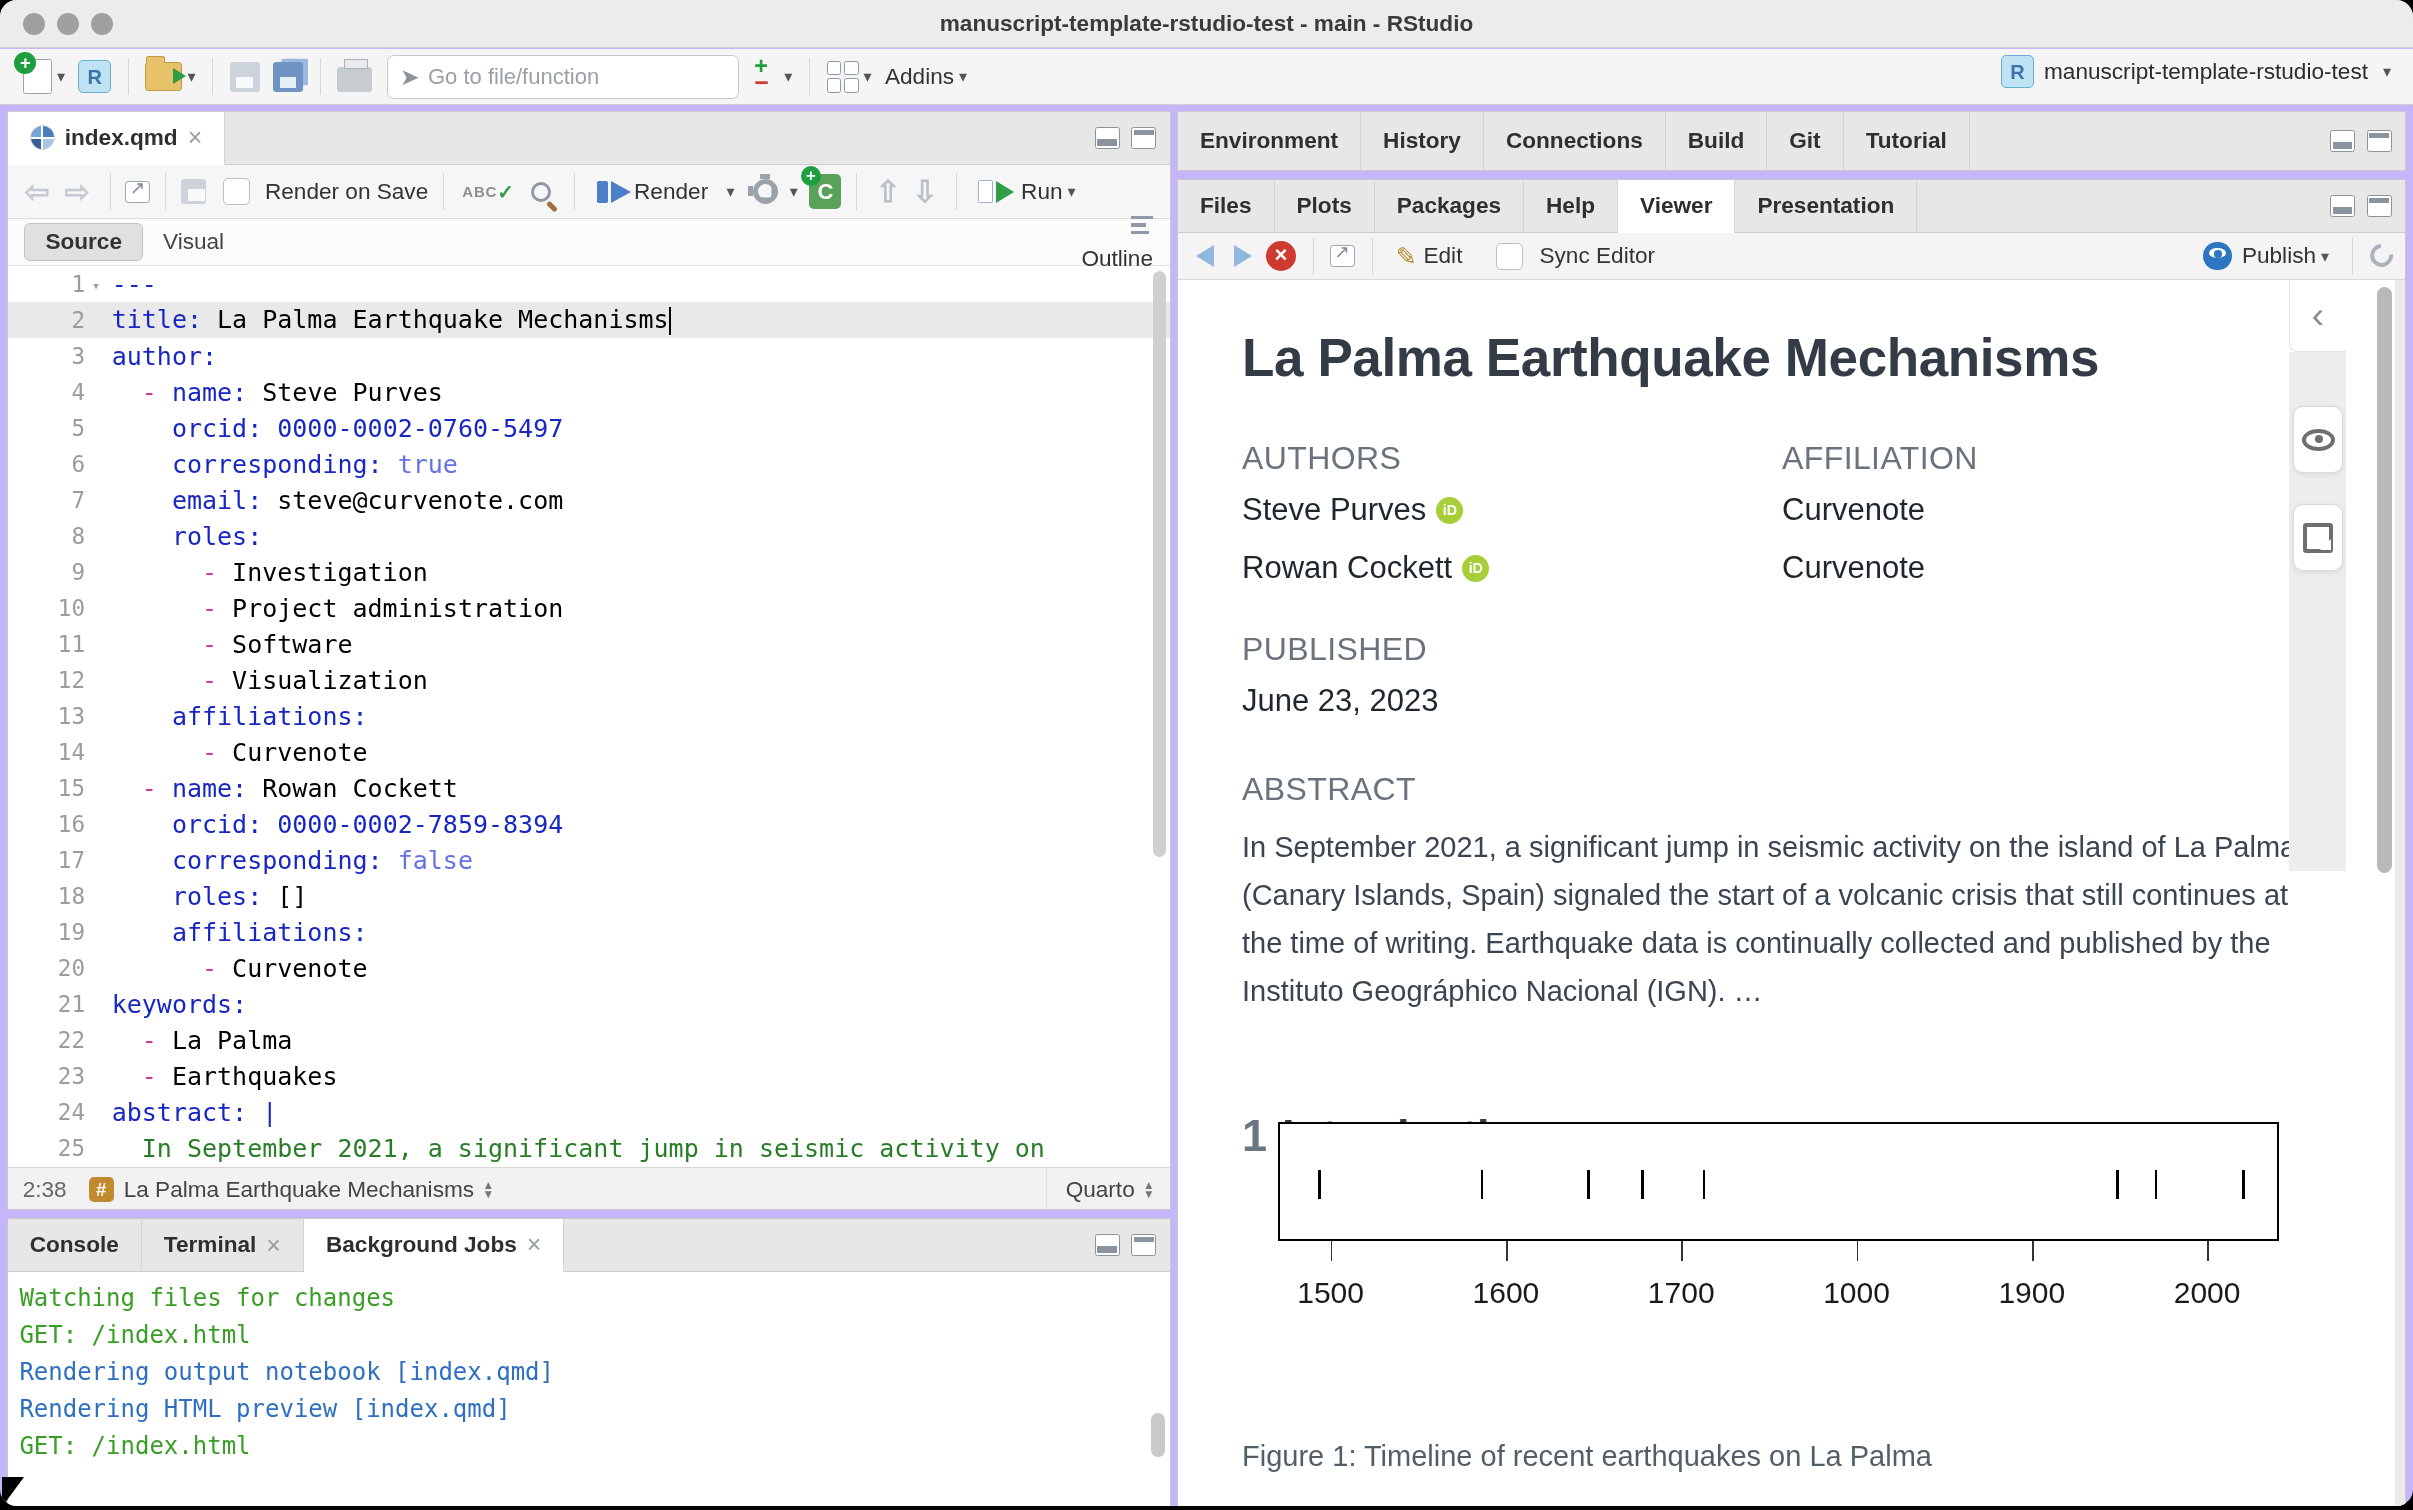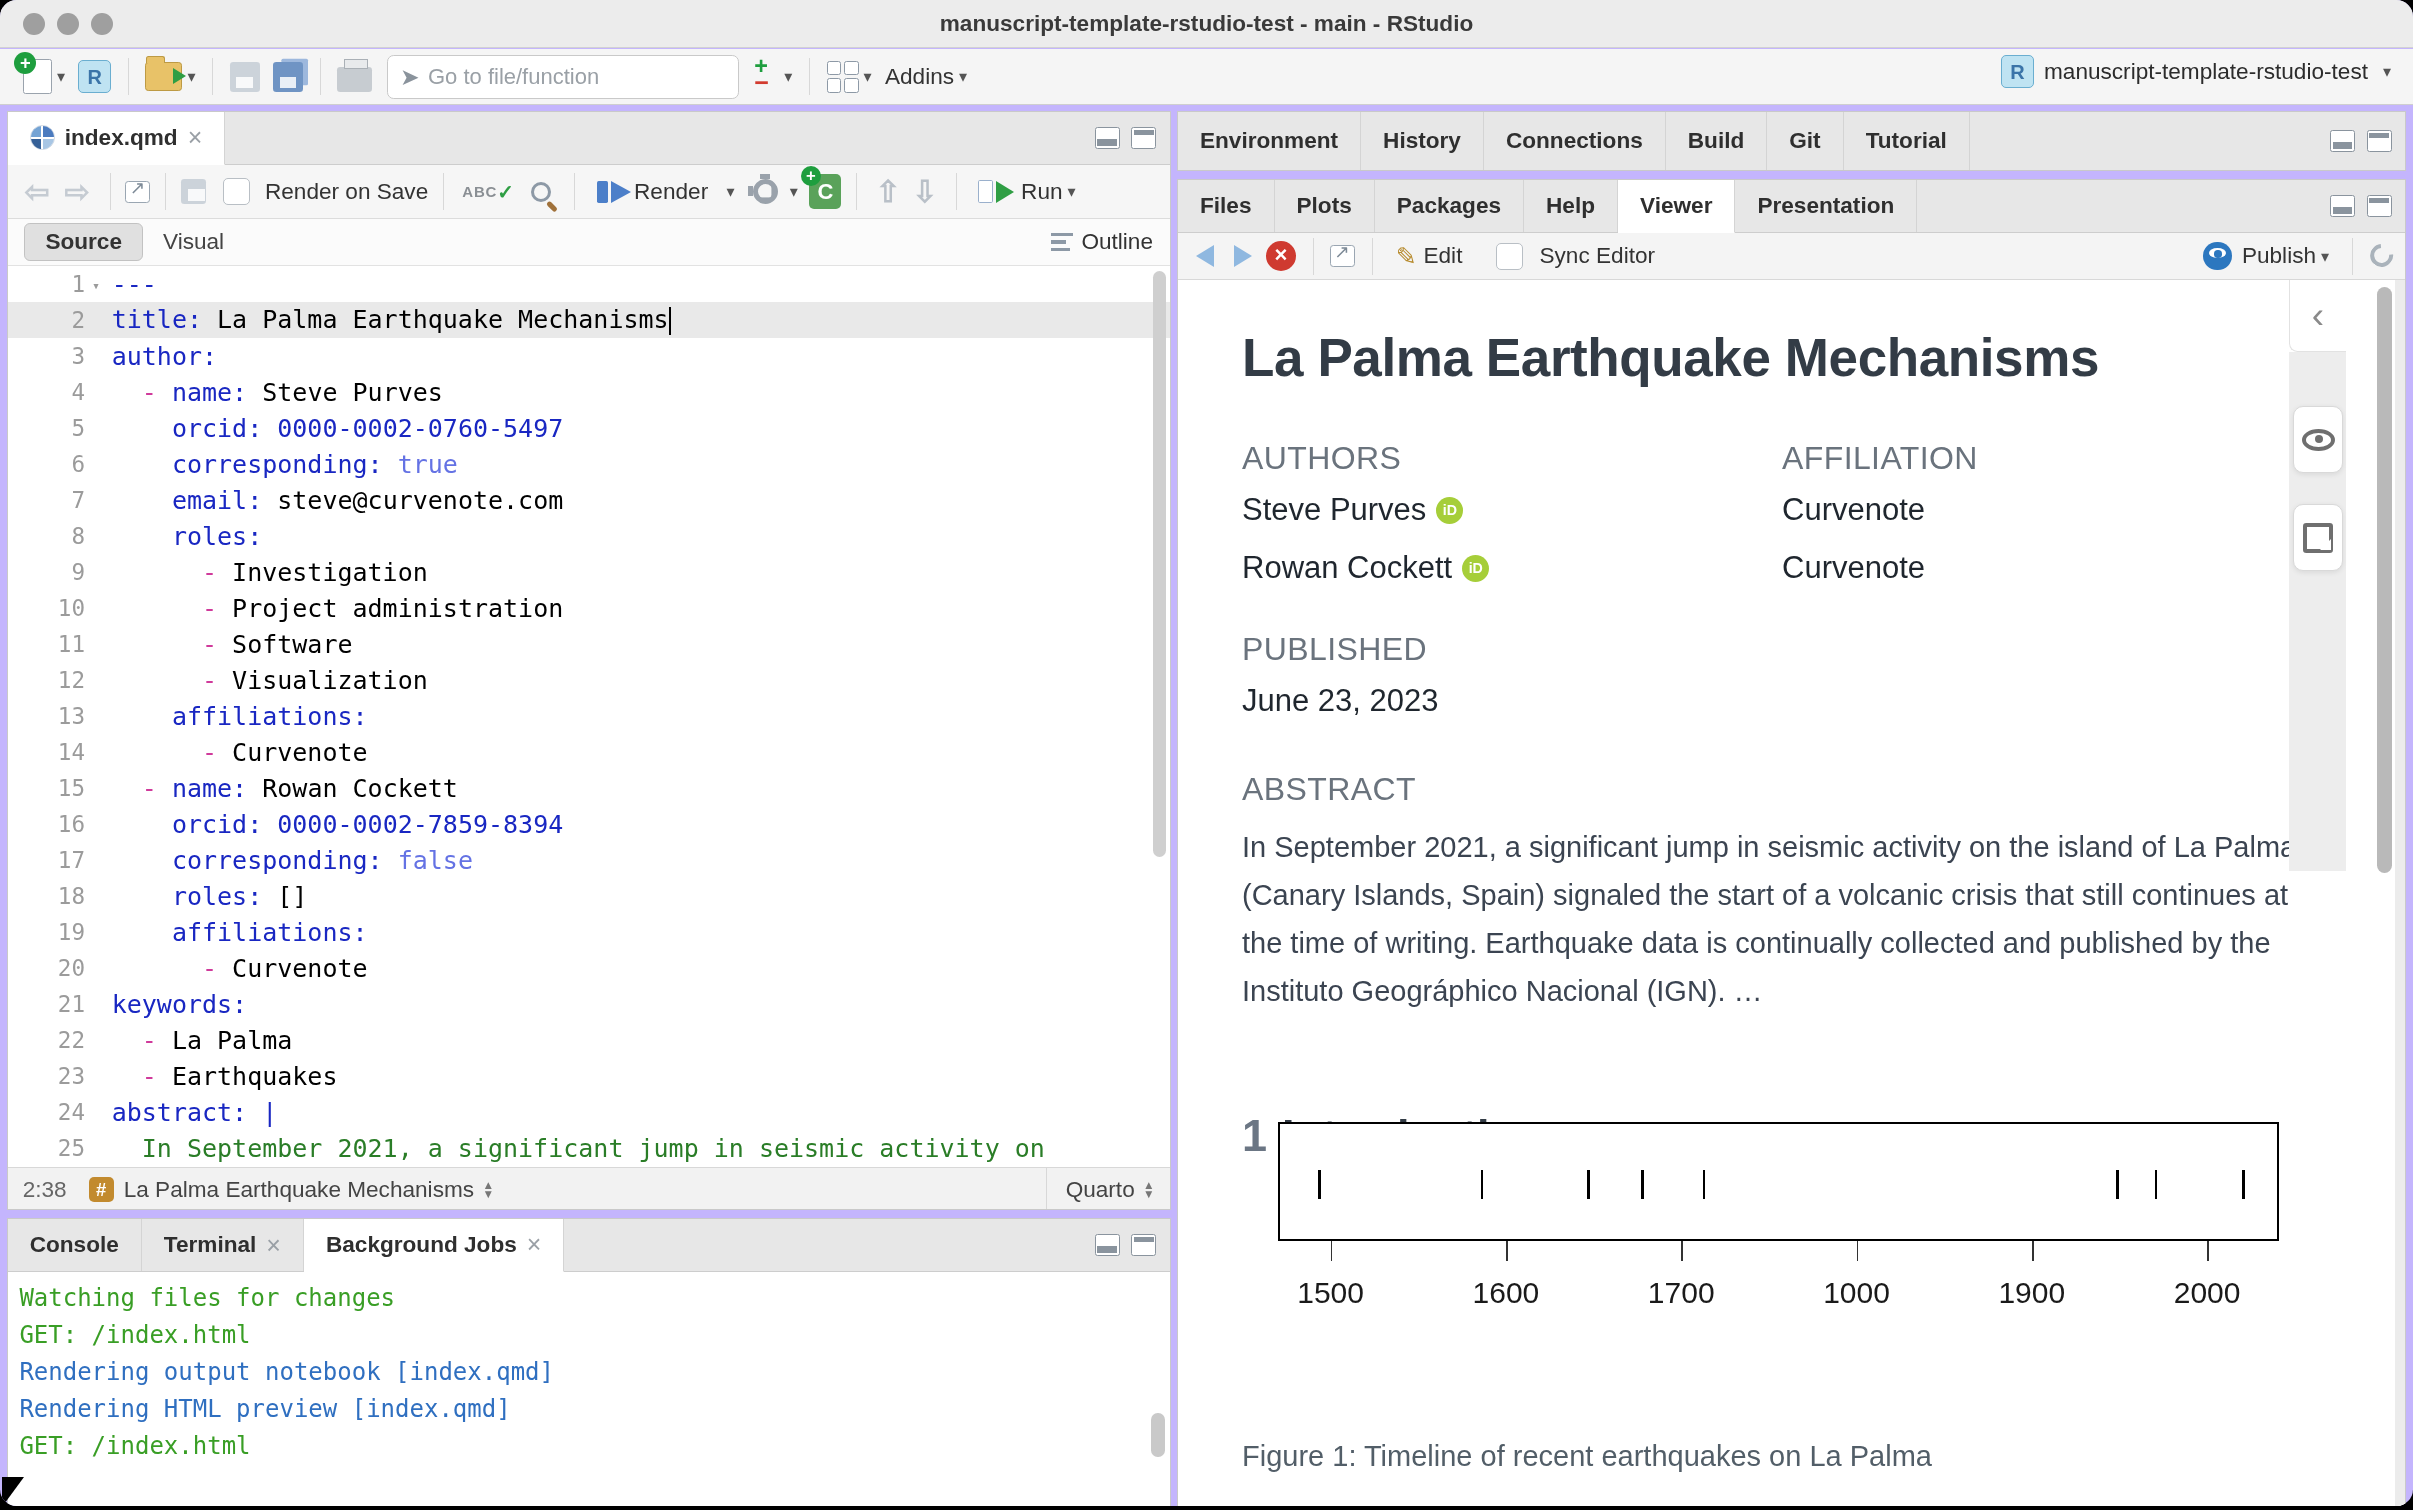--- a/index.html
+++ b/index.html
@@ -84,21 +84,21 @@
   .icon-chunk { position:relative; width:32px; height:35px; background:#5aa25a; border-radius:5px; color:#fff; font-size:22px; font-weight:700; text-align:center; line-height:35px; }
   .icon-chunk .badge-plus { left:-8.4px; top:-8.4px; width:20px; height:20px; line-height:19px; font-size:16.7px; }
   .arrow-updown { font-size:30px; color:#b9c0c8; font-weight:700; padding:0 3.3px; }
   .icon-runarrow { width:0; height:0; border-left:18.4px solid #2f9e44; border-top:11px solid transparent; border-bottom:11px solid transparent; }
   .icon-runsheet { width:15px; height:23.4px; background:#fff; border:1.7px solid #9ab0cc; border-radius:1.7px; margin-right:3.3px; }
 
   
   #srcvis-row { height:47px; background:#fbfbfb; border-bottom:0.8px solid #e2e2e2; display:flex; align-items:center; padding:0 16.7px; }
   #source-btn { background:#e0e0e0; border:0.8px solid #c2c2c2; border-radius:5.9px; padding:5px 20px; font-size:22.6px; font-weight:600; color:#333; }
   #visual-btn { padding:5px 20px; font-size:22.6px; color:#444; }
-  #outline-btn { margin-left:auto; display:flex; align-items:center; gap:8px; font-size:22.6px; color:#333; }
+  #outline-btn { margin-left:auto; display:flex; align-items:flex-end; gap:8px; font-size:22.6px; color:#333;flex-direction:column; }
   .icon-outline { display:inline-block; width:22px; }
   .icon-outline i { display:block; height:3.3px; background:#8d99a6; margin:4.2px 0; }
   .icon-outline i:nth-child(1){width:22px;} .icon-outline i:nth-child(2){width:15px;} .icon-outline i:nth-child(3){width:18.4px;}
 
   
   #code-area { position:relative; height:901px; overflow:hidden; font-family:"DejaVu Sans Mono", monospace; font-size:25px; }
   .code-line { display:flex; height:36px; align-items:center; white-space:pre; }
   .code-line.hl { background:#e9e9e9; }
   .gutter { width:89px; flex:0 0 89px; text-align:right; padding-right:11.7px; color:#9b9b9b; font-size:22.6px; position:relative; }
   .fold { position:absolute; right:-3.3px; top:6.7px; font-size:13.4px; color:#9b9b9b; }

